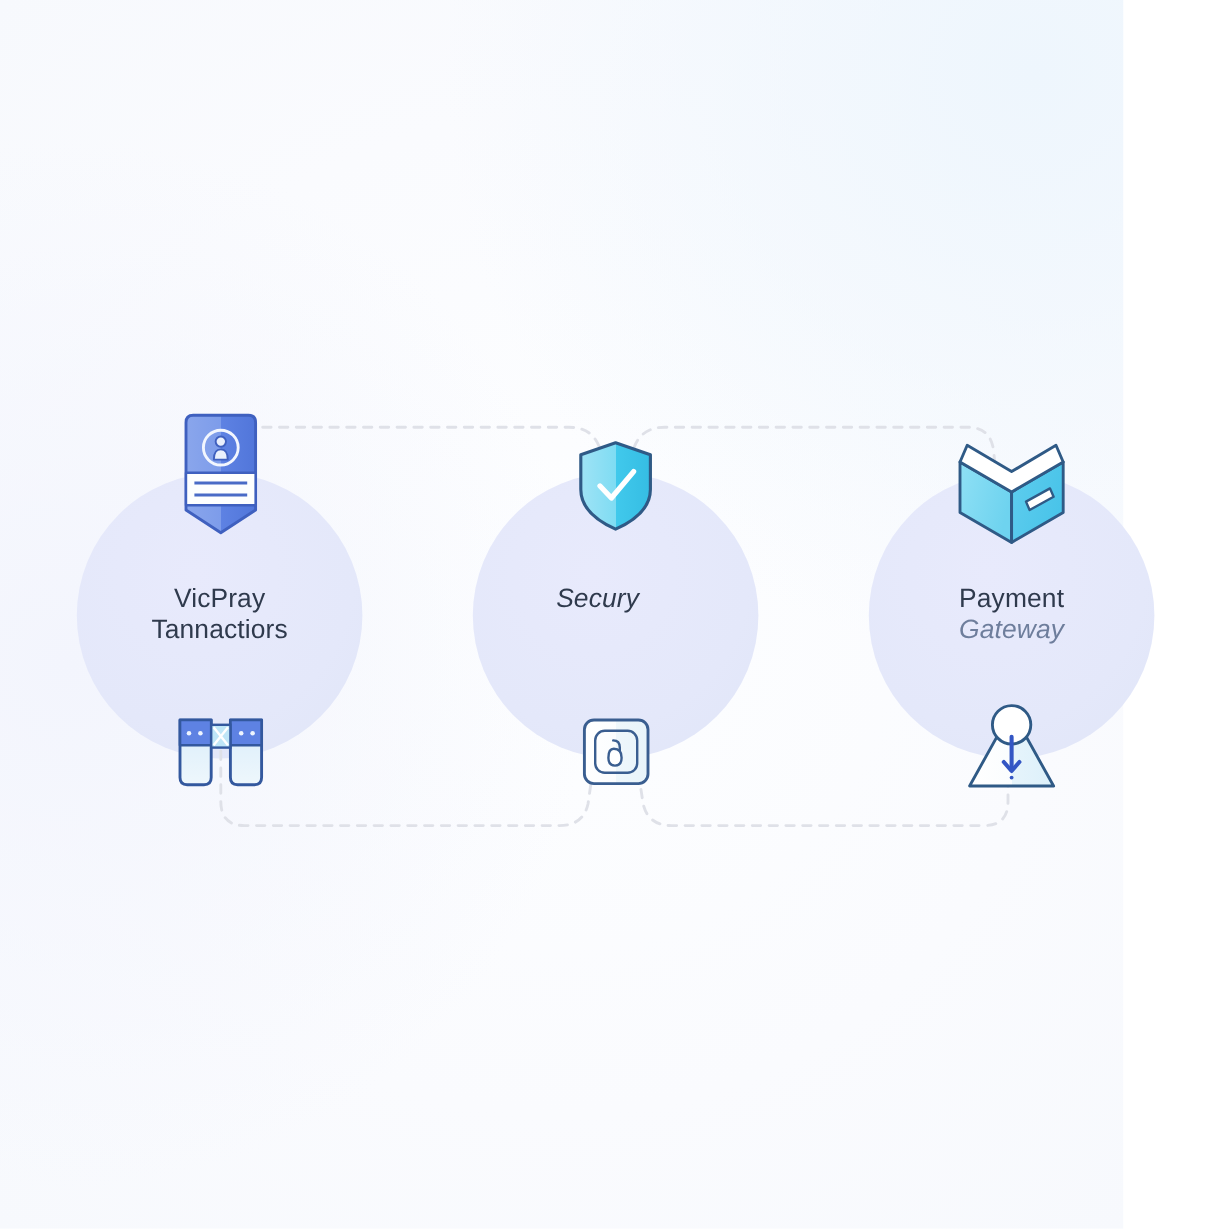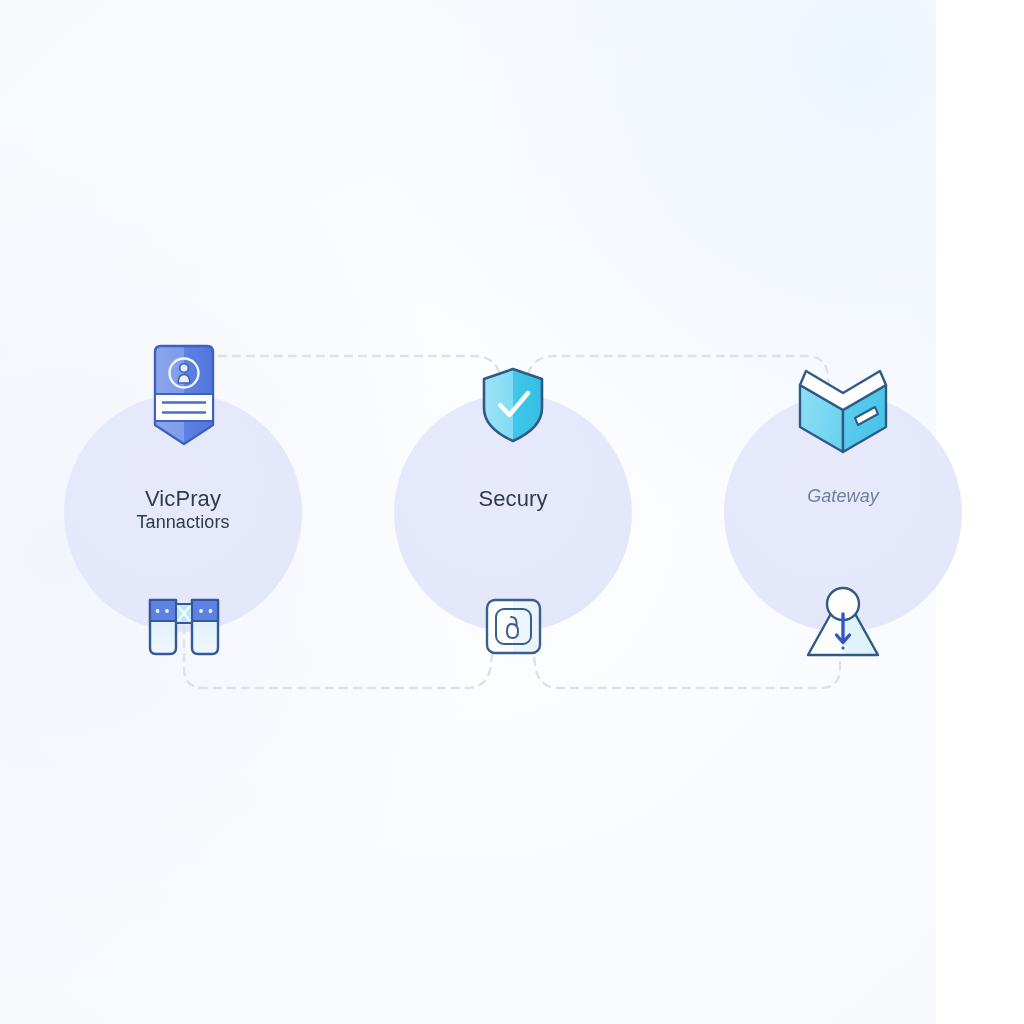--- a/index.html
+++ b/index.html
@@ -39,31 +39,31 @@
   }
   .label-primary {
     display: block;
     font-size: 22px;
     font-weight: 500;
     letter-spacing: 0.1px;
     color: #2f3a4d;
   }
   .label-secondary {
     display: block;
-    font-size: 18px;
+    font-size: 22px;
     font-weight: 500;
     letter-spacing: 0.1px;
     color: #2f3a4d;
   }
   .label-secondary.muted {
     color: #6e7e9c;
     font-style: italic;
   }
   #node-left-label  { left: 53px;  top: 486px; }
-  #node-center-label{ left: 383px; top: 486px; }
+  #node-center-label{ left: 368px; top: 486px; font-style: italic; }
   #node-right-label { left: 713px; top: 486px; }
 </style>
 </head>
 <body>
 
 <div id="canvas">
 
   <svg id="flow-svg" viewBox="0 0 1024 1024">
     <defs>
       <linearGradient id="gradShield" x1="0" y1="0" x2="1" y2="0">
@@ -187,16 +187,17 @@
   <div id="node-left-label" class="node-label">
     <span class="label-primary">VicPray</span>
     <span class="label-secondary">Tannactiors</span>
   </div>
 
   <div id="node-center-label" class="node-label">
     <span class="label-primary">Secury</span>
   </div>
 
   <div id="node-right-label" class="node-label">
+    <span class="label-primary">Payment</span>
     <span class="label-secondary muted">Gateway</span>
   </div>
 
 </div>
 
 </body></html>

